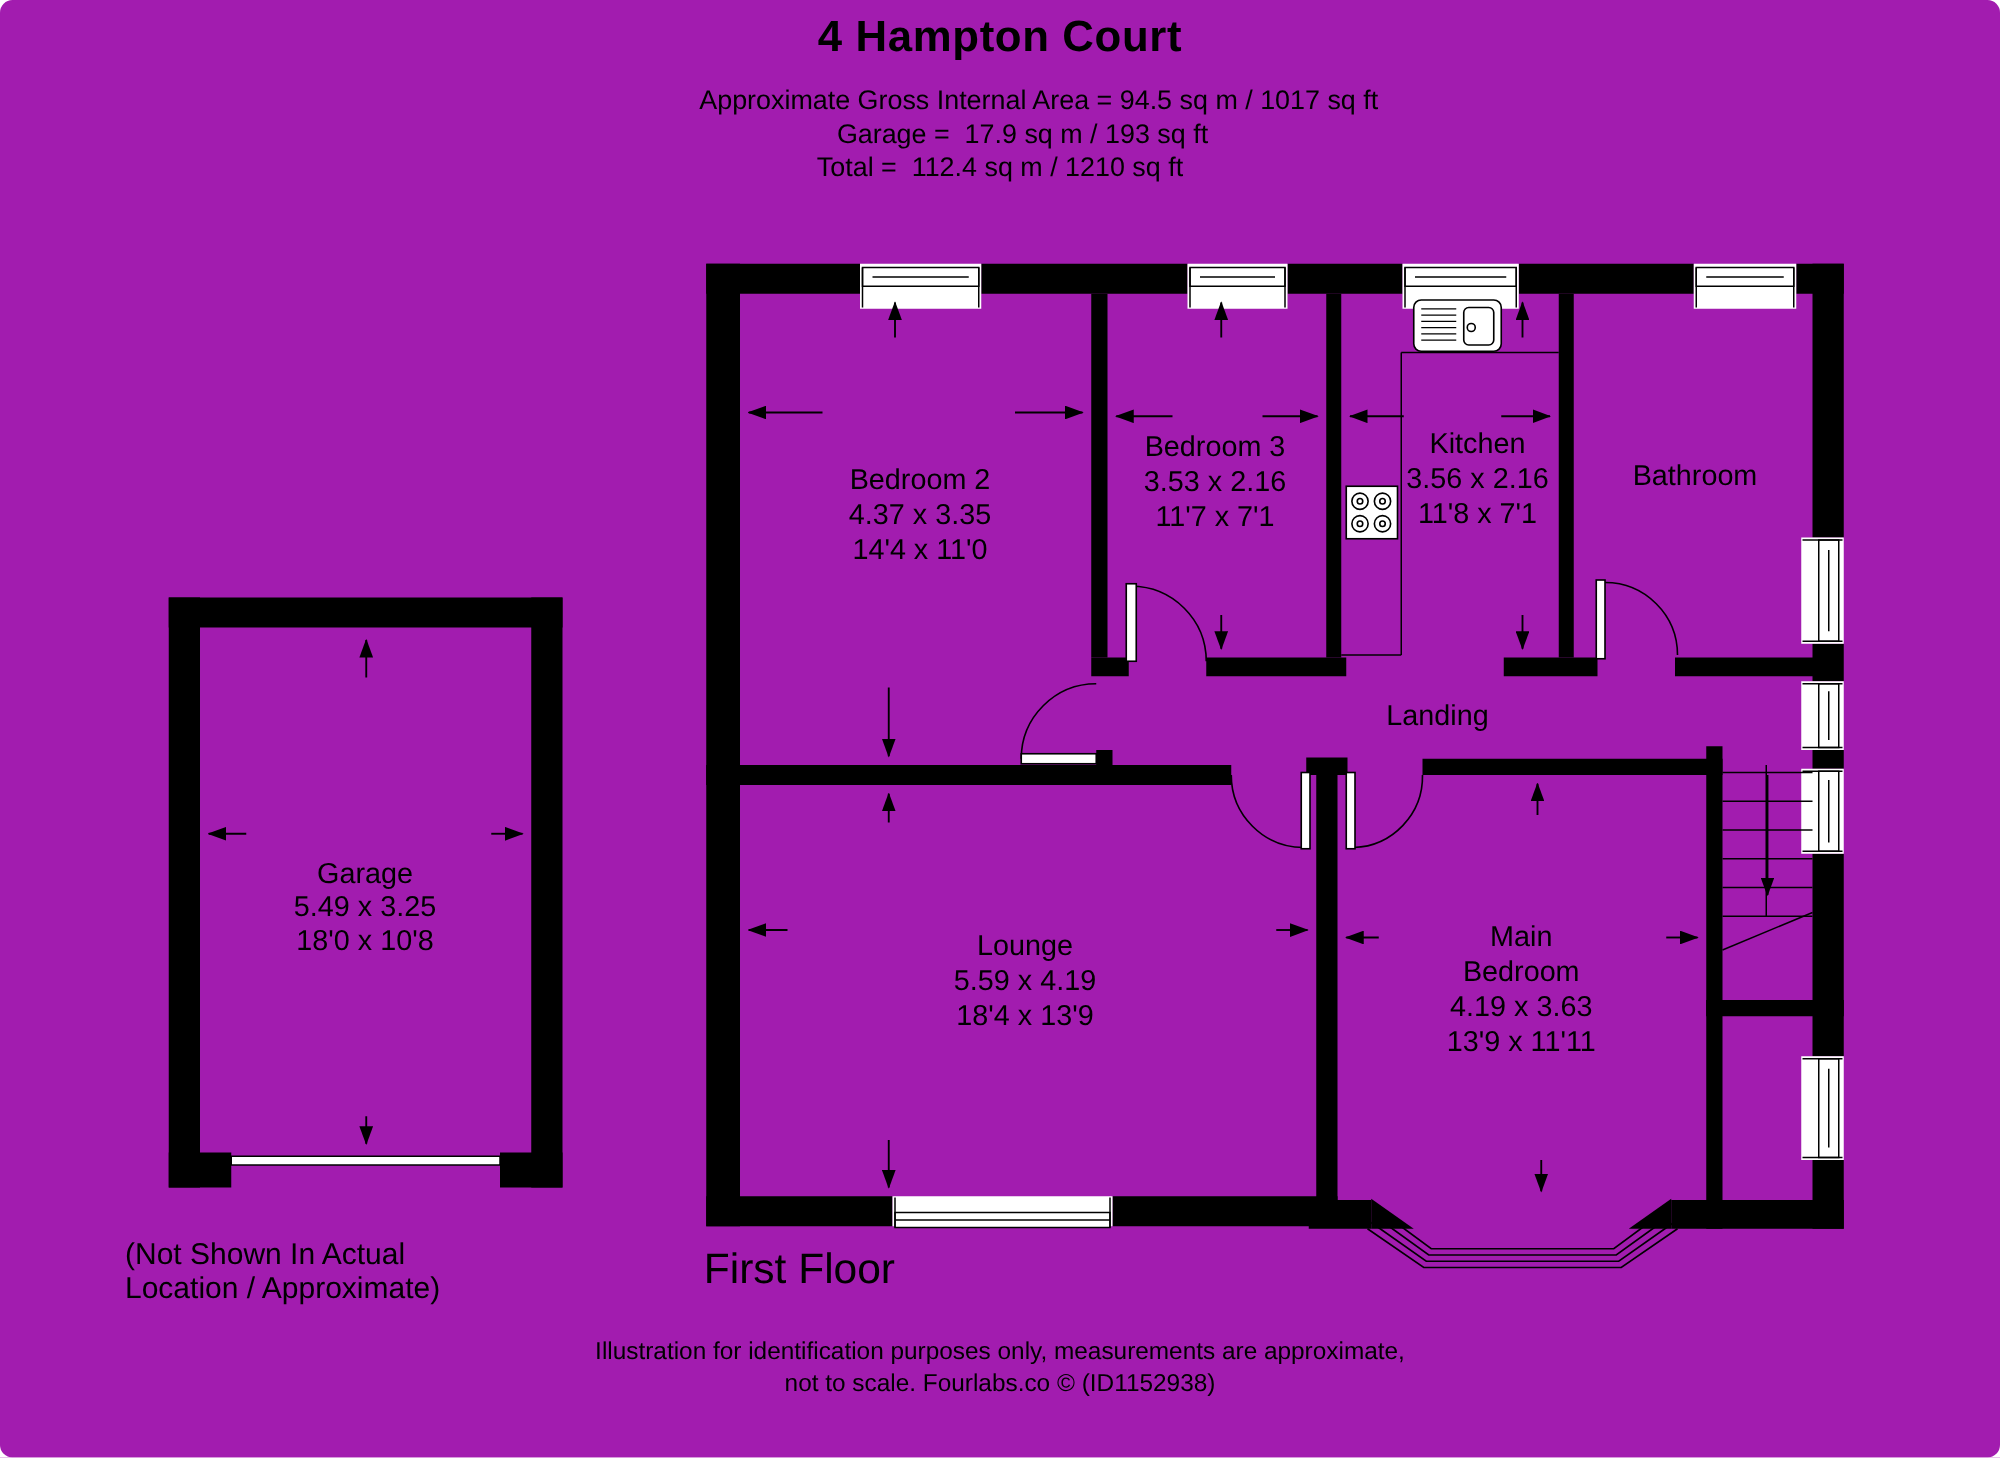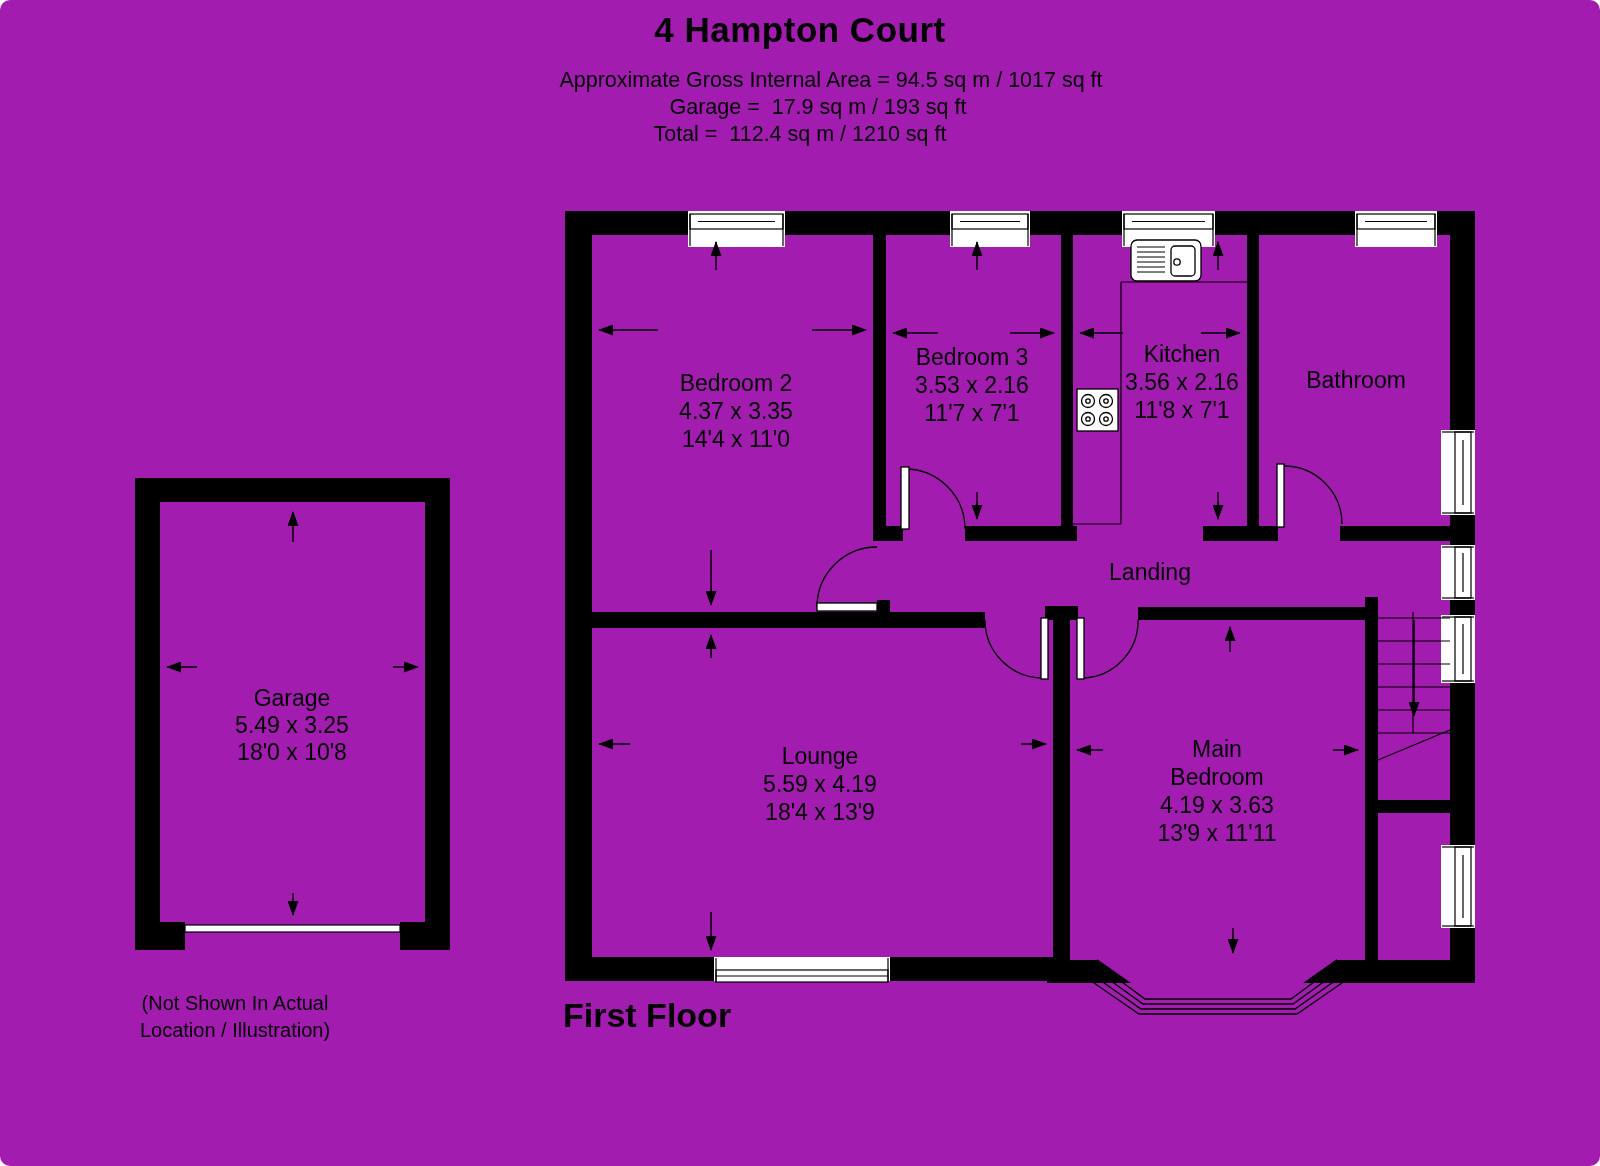--- a/index.html
+++ b/index.html
@@ -3,23 +3,23 @@
 <meta charset="utf-8">
 <style>
   html,body{margin:0;padding:0;background:#ffffff;}
   #page{position:relative;width:1600px;height:1166px;background:#a21caf;
         font-family:"Liberation Sans", sans-serif;color:#000;overflow:hidden;border-radius:10px;}
   .hdr{position:absolute;left:0;width:1600px;text-align:center;white-space:pre;}
   #title{top:10px;font-size:35px;font-weight:bold;letter-spacing:0.5px;}
   #area1{top:68px;font-size:21.5px;margin-left:31px;}
   #area2{top:95px;font-size:21.5px;margin-left:18px;}
   #area3{top:122px;font-size:21.5px;}
-  #garage-note{position:absolute;left:100px;top:990px;width:270px;text-align:center;
-               font-size:20px;line-height:27px;}
-  #floor-label{position:absolute;left:563px;top:996px;font-size:34px;font-weight:bold;}
+  #garage-note{position:absolute;left:100px;top:990px;width:270px;text-align:left;
+               font-size:24px;line-height:27px;}
+  #floor-label{position:absolute;left:563px;top:996px;font-size:34px;font-weight:normal;}
   #disclaimer{position:absolute;left:0;top:1068px;width:1600px;text-align:center;
               font-size:19.5px;line-height:26px;}
   svg{position:absolute;left:0;top:0;}
   svg text{font-family:"Liberation Sans", sans-serif;font-size:23px;fill:#000;}
 </style>
 </head>
 <body>
 
 <div id="page">
 
@@ -286,19 +286,23 @@
       <text x="1217" y="841">13'9 x 11'11</text>
 
       <text x="292" y="706">Garage</text>
       <text x="292" y="733">5.49 x 3.25</text>
       <text x="292" y="760">18'0 x 10'8</text>
     </g>
   </svg>
 
   <div id="garage-note">
     <div>(Not Shown In Actual</div>
-    <div>Location / Illustration)</div>
+    <div>Location / Approximate)</div>
   </div>
 
   <div id="floor-label">First Floor</div>
 
+  <div id="disclaimer">
+    <div>Illustration for identification purposes only, measurements are approximate,</div>
+    <div>not to scale. Fourlabs.co © (ID1152938)</div>
+  </div>
 
 </div>
 
 </body></html>

